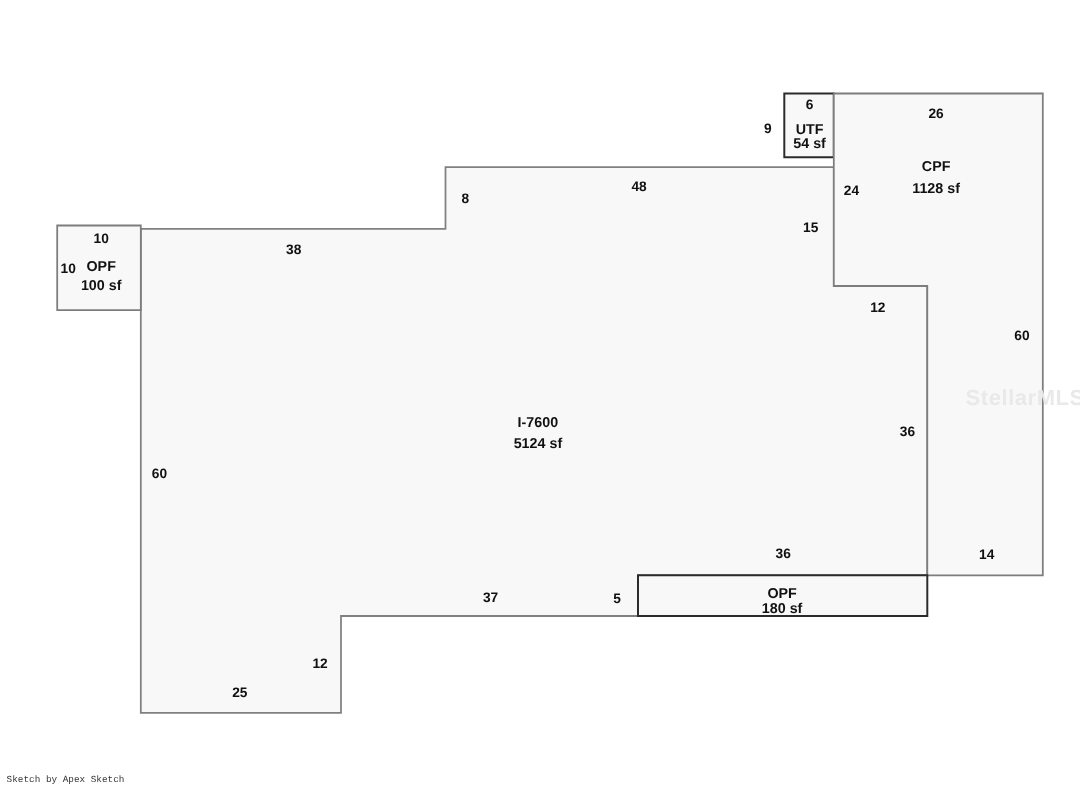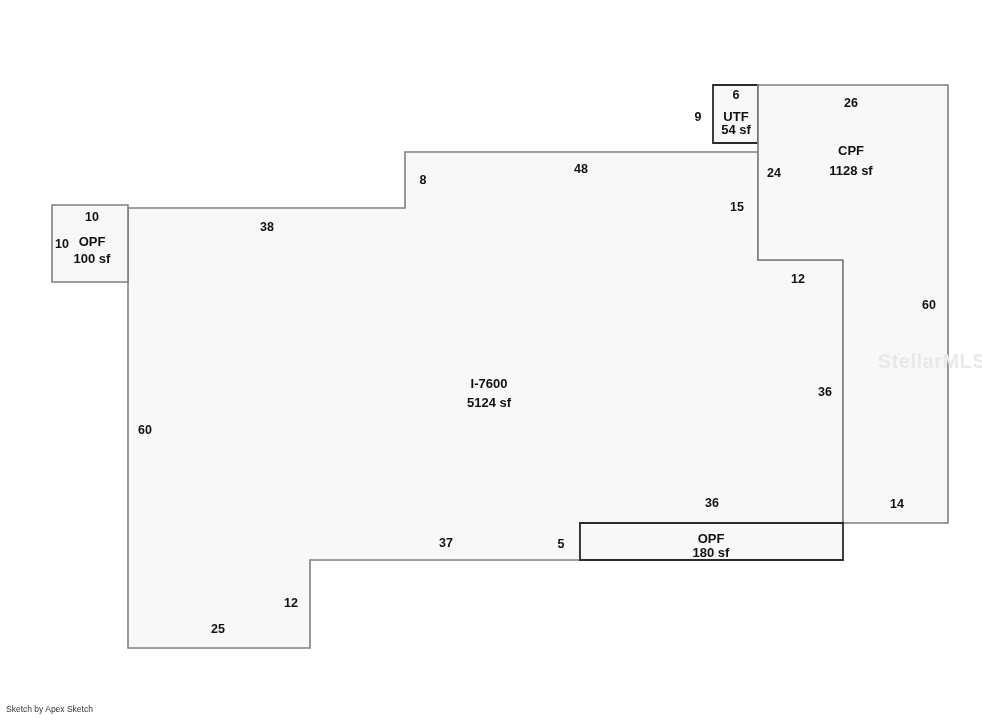--- a/index.html
+++ b/index.html
@@ -76,21 +76,21 @@
     font-weight: bold;
     fill: #e9e9e9;
     text-anchor: middle;
     dominant-baseline: middle;
     letter-spacing: 0.5px;
   }
   .footer-credit {
     position: absolute;
     left: 6px;
     bottom: 6px;
-    font-family: Liberation Sans, sans-serif;
+    font-family: Liberation Mono, monospace;
     font-size: 8.5px;
     font-weight: normal;
     color: #333333;
     letter-spacing: 0px;
     white-space: nowrap;
   }
 </style>
 </head>
 <body>
 

